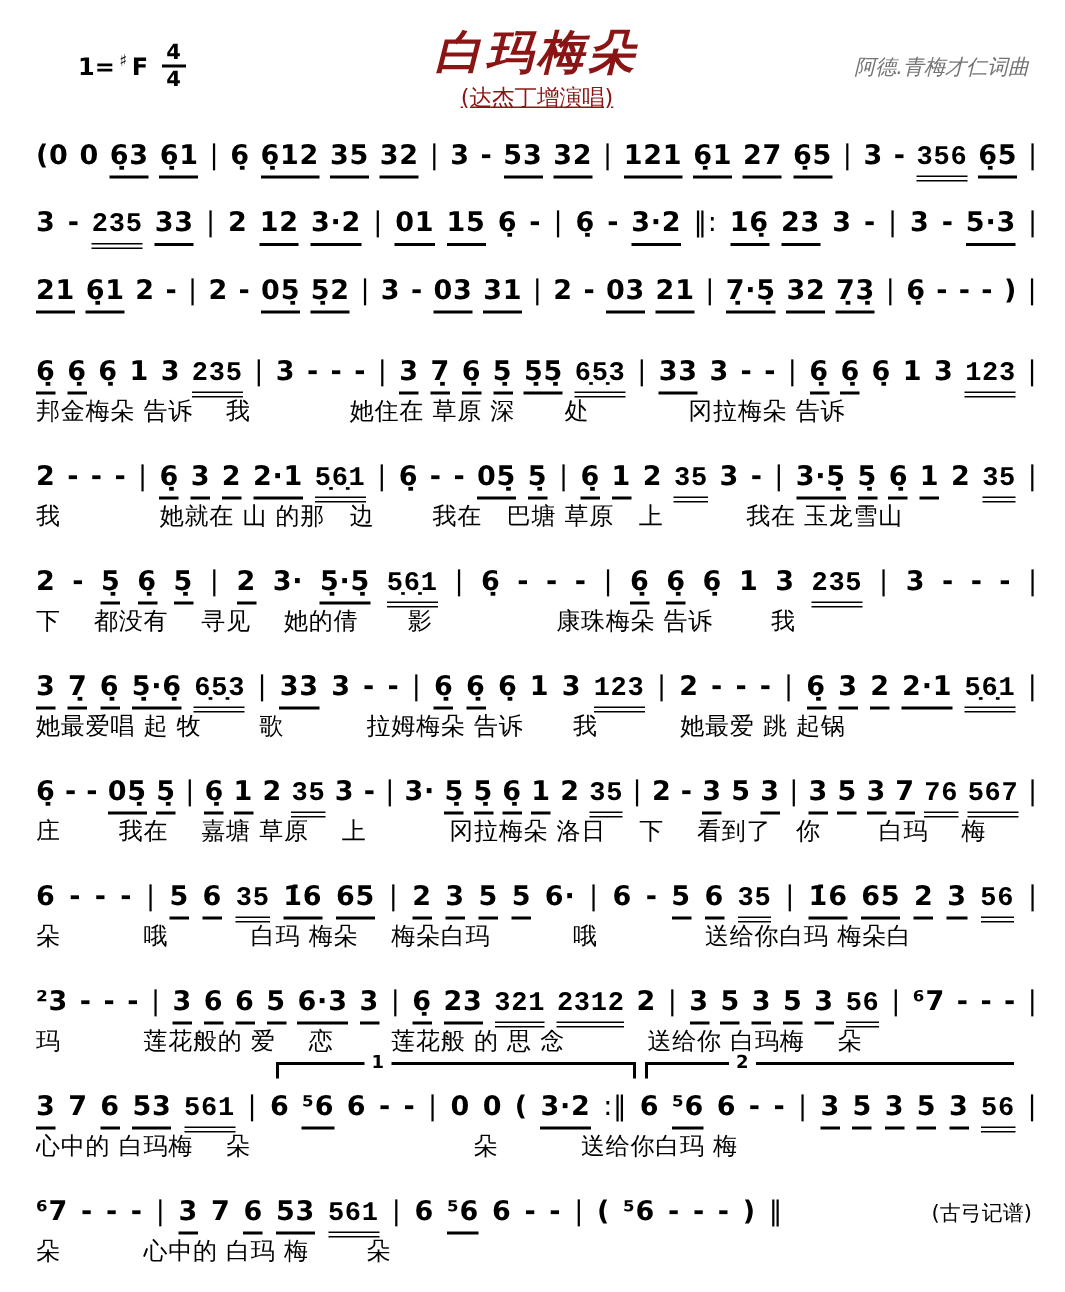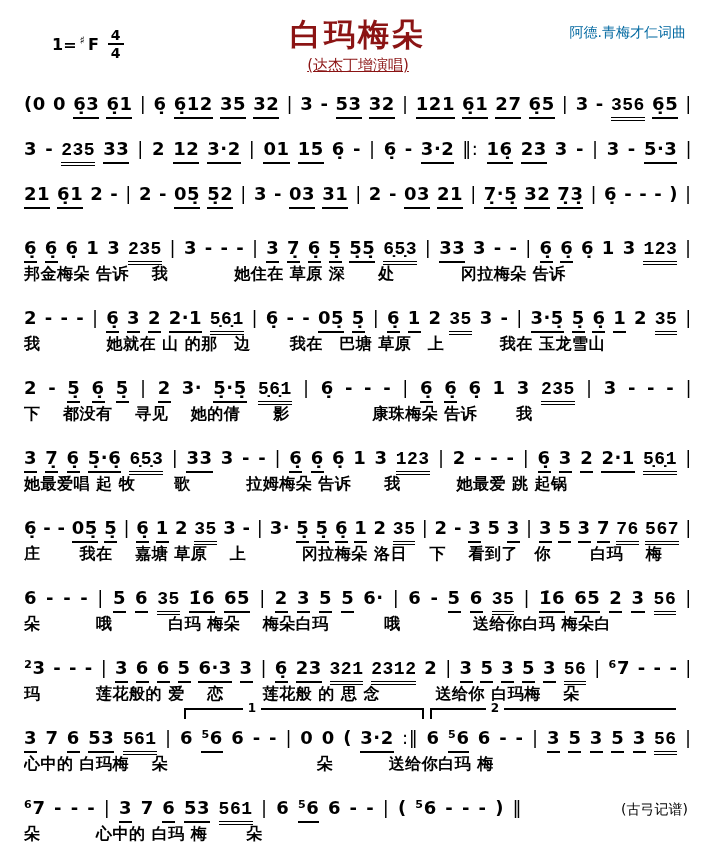--- a/index.html
+++ b/index.html
@@ -10,38 +10,38 @@
   
   .header{position:relative;height:80px;}
   .keysig{position:absolute;left:28px;top:16px;display:flex;align-items:center;
           font-weight:bold;font-size:16px;gap:3px;}
   .keysig .sharp{font-size:11px;vertical-align:super;position:relative;top:-4px;}
   .meter{display:inline-flex;flex-direction:column;line-height:1;text-align:center;
          font-size:14px;font-weight:bold;margin-left:6px;}
   .meter .num{border-bottom:2px solid #000;padding:0 3px 1px;}
   .meter .den{padding-top:1px;}
   .title{position:absolute;left:0;right:0;top:2px;text-align:center;
-         font-size:31px;font-weight:bold;letter-spacing:3px;color:var(--accent,#8b1414);}
+         font-size:31px;font-weight:bold;letter-spacing:3px;color:var(--accent,#8b1414);font-style:italic;}
   .subtitle{position:absolute;left:0;right:0;top:44px;text-align:center;
             font-size:15px;color:var(--accent,#8b1414);text-decoration:underline;}
-  .credit{position:absolute;right:6px;top:12px;font-size:14px;color:#0369a1;}
+  .credit{position:absolute;right:6px;top:24px;font-size:14px;color:#737373;font-style:italic;}
 
   
   .system{position:relative;margin-bottom:21px;}
   .system.verse{margin-bottom:22px;}
   .system.gap-after{margin-bottom:30px;}
   .music{display:flex;justify-content:space-between;align-items:baseline;
          font-size:18px;font-weight:bold;height:24px;line-height:24px;
          letter-spacing:0.5px;}
   .music span{white-space:nowrap;}
   .u1{border-bottom:2px solid #000;padding-bottom:1px;}
   .u2{border-bottom:4px double #000;font-family:Liberation Mono, monospace;}
   .bar{font-weight:400;}
   .lyrics{font-size:16px;line-height:20px;margin-top:4px;white-space:pre;
-          letter-spacing:0.5px;height:20px;overflow:hidden;font-weight:bold;}
+          letter-spacing:0.5px;height:20px;overflow:hidden;}
 
   
   .volta{position:absolute;top:-18px;height:9px;
          border-top:2px solid #000;border-left:2px solid #000;}
   .volta.v1{left:160px;width:236px;border-right:2px solid #000;}
   .volta.v2{left:406px;width:244px;}
   .vlabel{position:absolute;top:-9px;background:#fff;padding:0 5px;
           font-size:12px;font-weight:bold;line-height:14px;}
   .v1 .vlabel{left:24%;}
   .v2 .vlabel{left:22%;}

